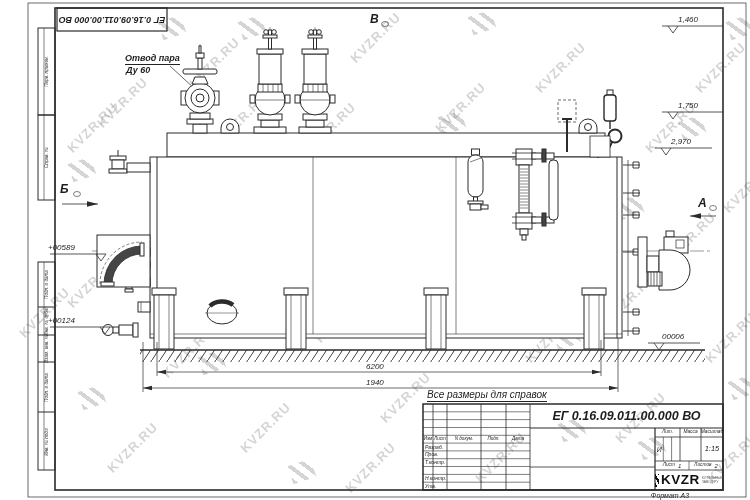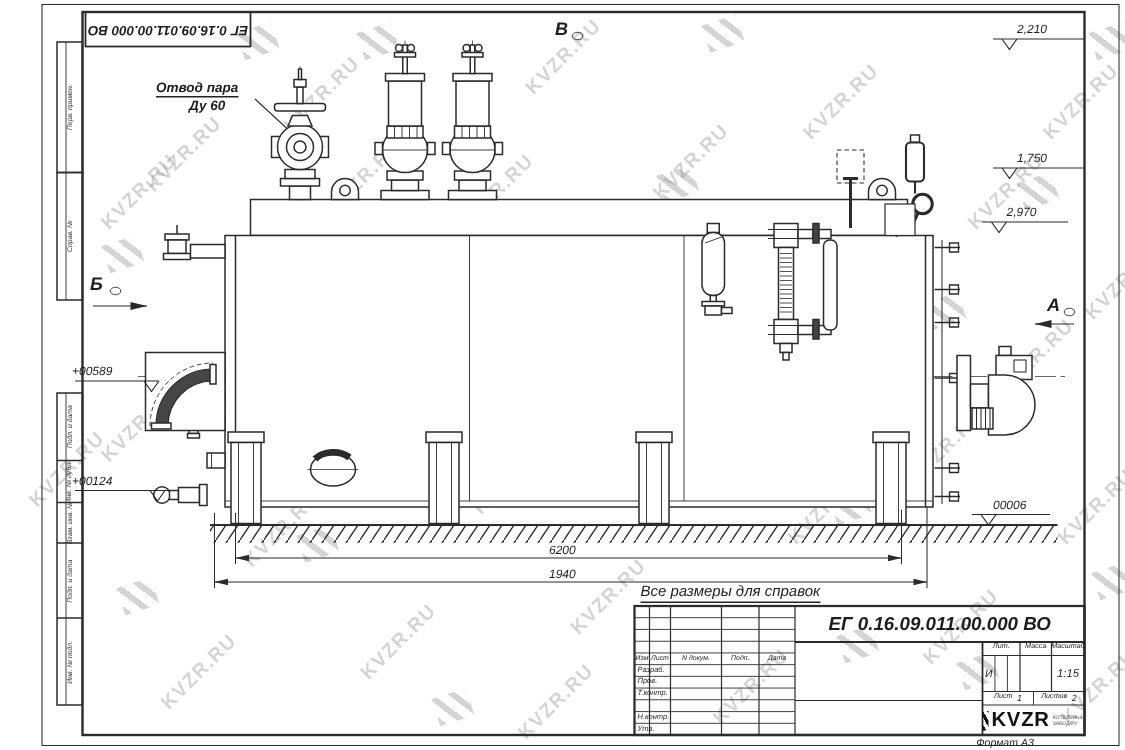--- a/index.html
+++ b/index.html
@@ -382,28 +382,28 @@
   <div class="strip-label" style="left:38px;top:335px;width:17px;height:27px;">
       <span>Взам. инв. №</span>
     </div>
   <div class="strip-label" style="left:38px;top:362px;width:17px;height:50px;">
       <span>Подп. и дата</span>
     </div>
   <div class="strip-label" style="left:38px;top:412px;width:17px;height:58px;">
       <span>Инв. № подл.</span>
     </div>
 
-  <div class="t" style="left:104px;top:54px;font-size:9px;font-weight:600;border-bottom:0.8px solid #222;padding-bottom:1px;">Отвод пара</div>
+  <div class="t" style="left:125px;top:54px;font-size:9px;font-weight:600;border-bottom:0.8px solid #222;padding-bottom:1px;">Отвод пара</div>
   <div class="t" style="left:126px;top:66px;font-size:9px;font-weight:600;">Ду 60</div>
 
   <div class="t" style="left:60px;top:183px;font-size:12px;font-weight:600;">Б</div>
   <div class="t" style="left:370px;top:13px;font-size:12px;font-weight:600;">В</div>
   <div class="t" style="left:698px;top:197px;font-size:12px;font-weight:600;">А</div>
 
-  <div class="t" style="left:678px;top:16px;font-size:8px;">2,210</div>
+  <div class="t" style="left:678px;top:16px;font-size:8px;">1,460</div>
   <div class="t" style="left:678px;top:102px;font-size:8px;">1,750</div>
   <div class="t" style="left:671px;top:138px;font-size:8px;">2,970</div>
   <div class="t" style="left:662px;top:333px;font-size:8px;">00006</div>
   <div class="t" style="left:48px;top:244px;font-size:8px;">+00589</div>
   <div class="t" style="left:48px;top:317px;font-size:8px;">+00124</div>
 
   <div class="t" style="left:366px;top:363px;font-size:8px;">6200</div>
   <div class="t" style="left:366px;top:379px;font-size:8px;">1940</div>
 
   <div class="t" style="left:427px;top:390px;font-size:10px;border-bottom:0.8px solid #222;padding-bottom:1px;">Все размеры для справок</div>

